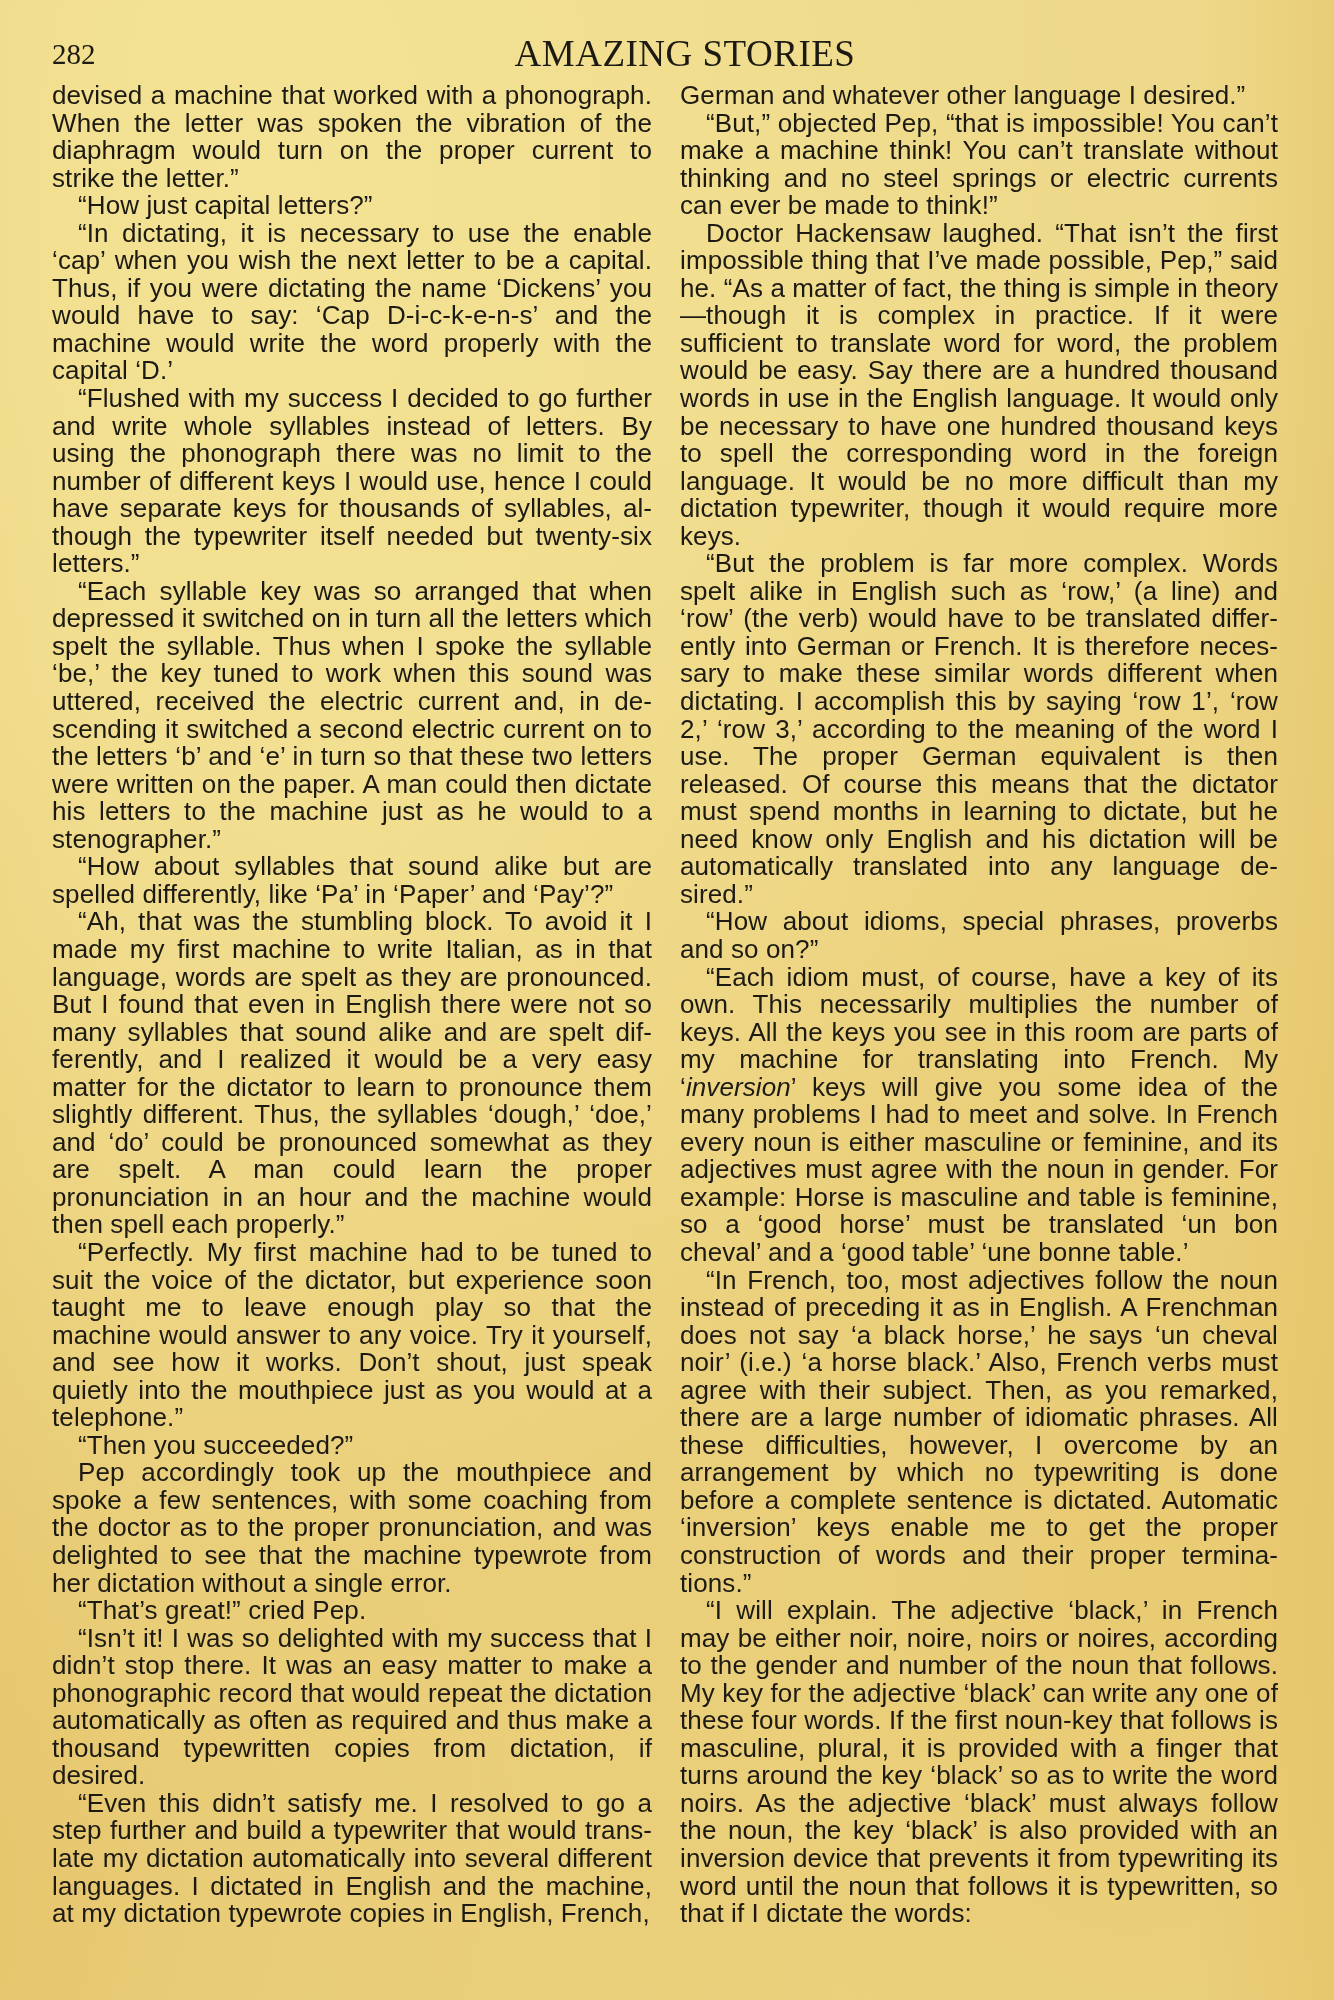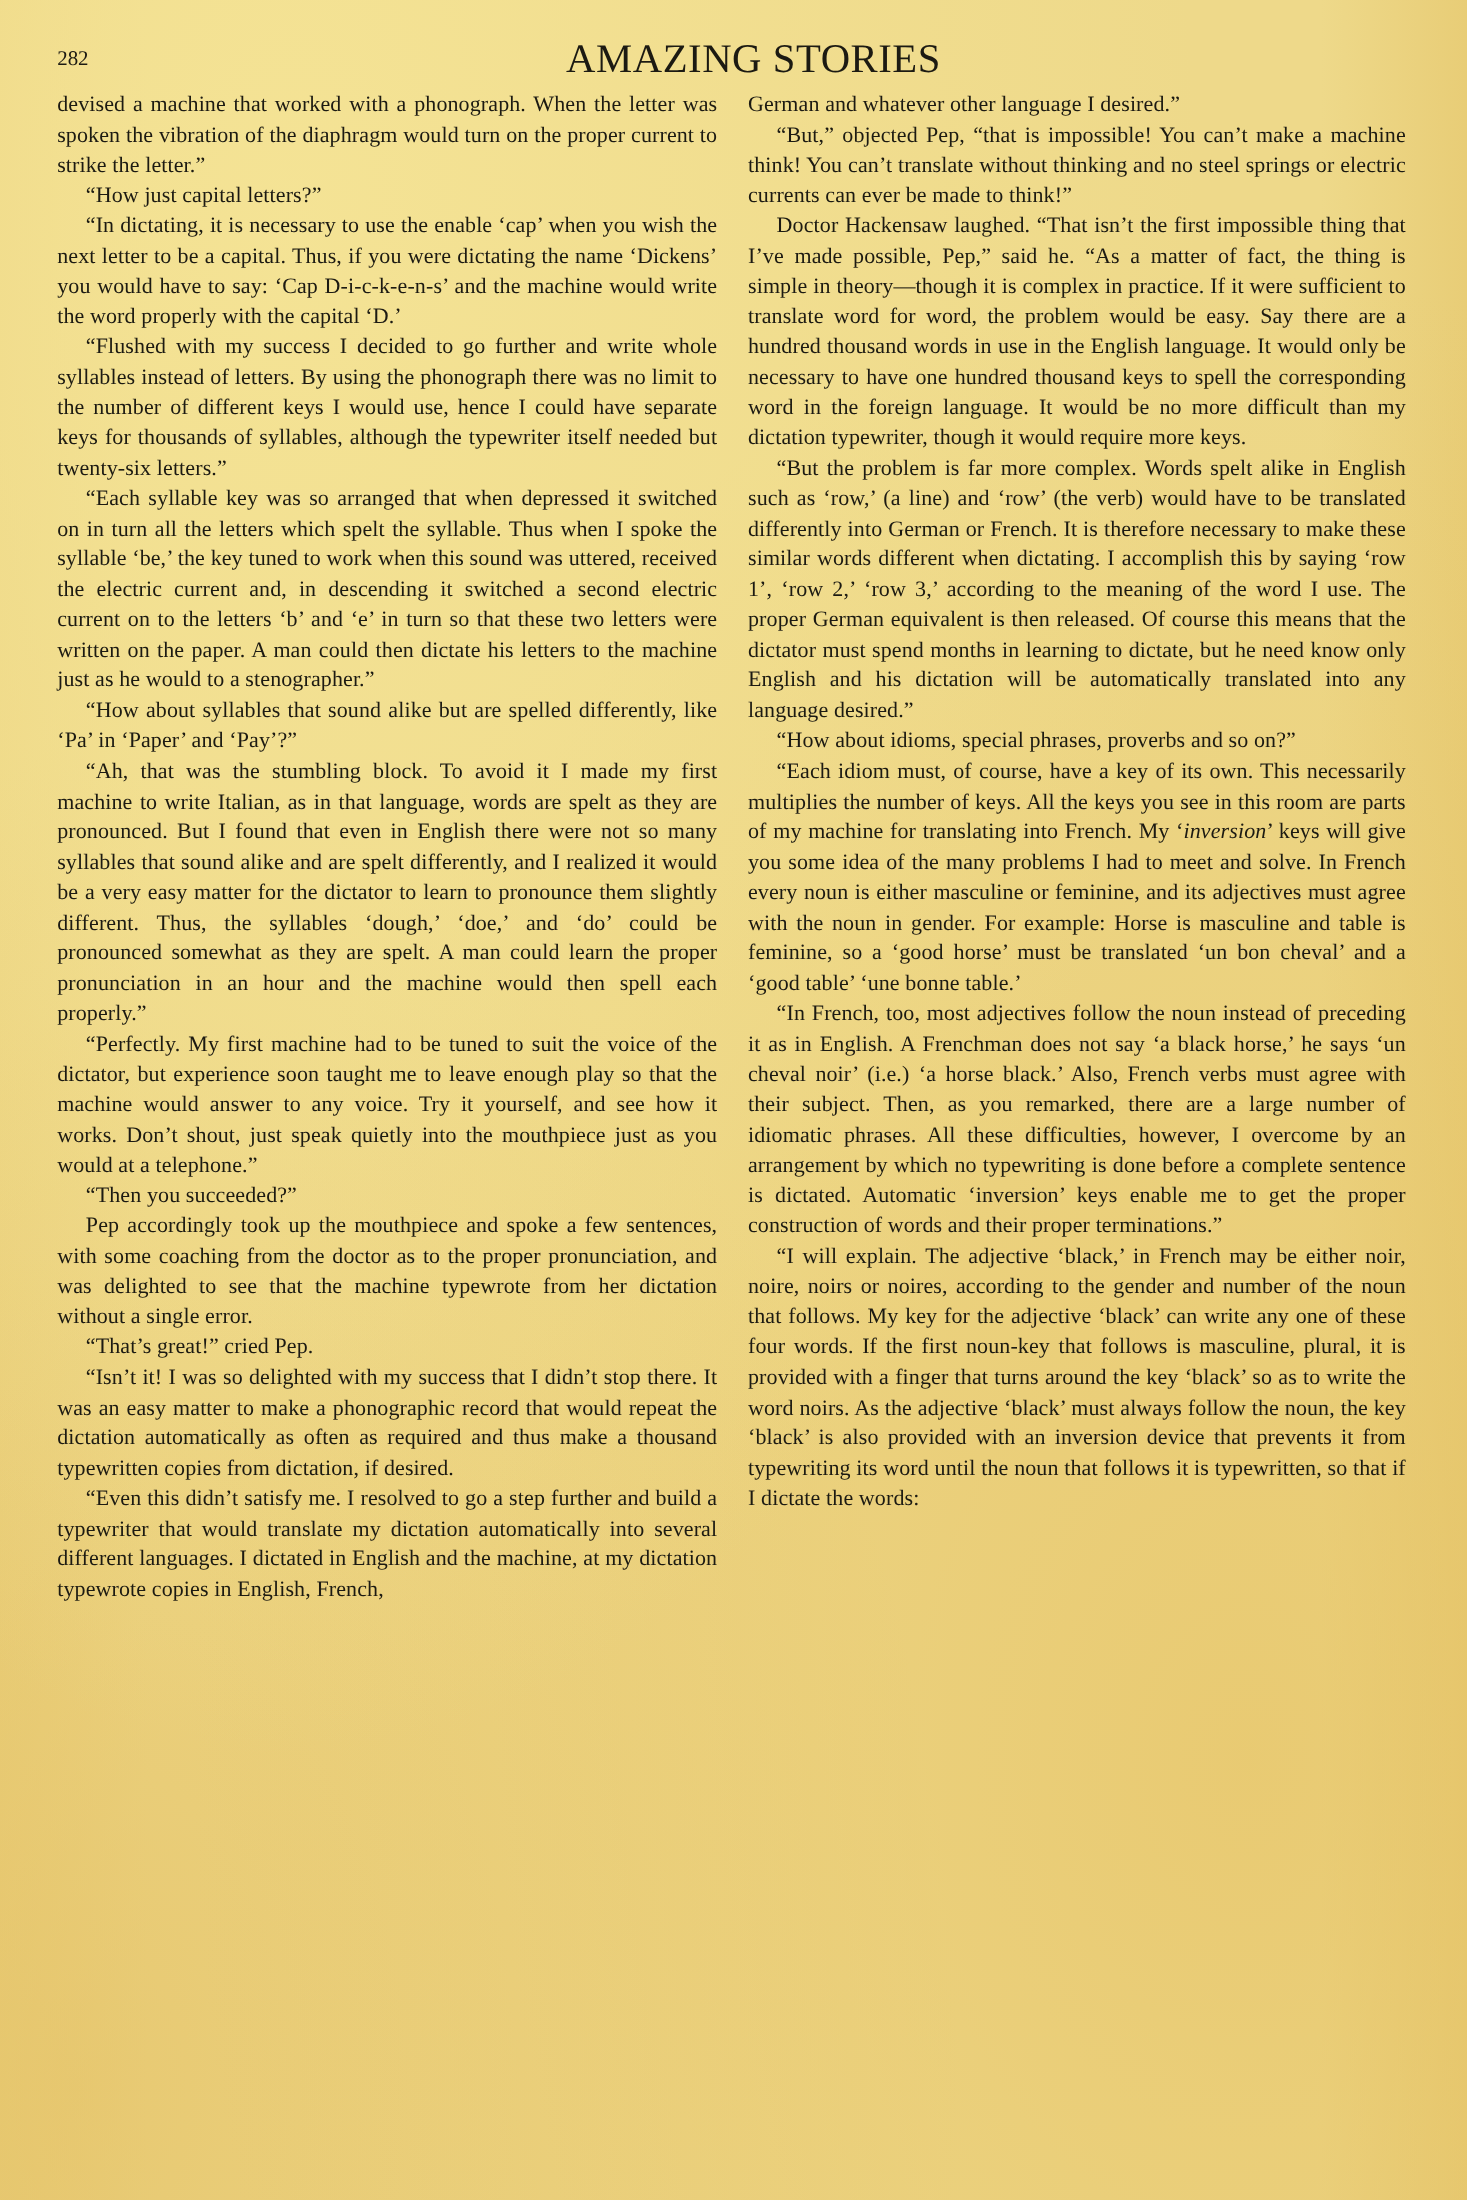--- a/index.html
+++ b/index.html
@@ -31,42 +31,42 @@
       top: 34px;
       left: 52px;
       width: 1228px;
       height: 40px;
     }
     .page-number {
       position: absolute;
       left: 0;
       top: 0;
       font-family: "Liberation Serif", serif;
-      font-size: 19px;
+      font-size: 29px;
       line-height: 40px;
       letter-spacing: 0px;
     }
     .running-title {
       position: absolute;
       left: 0;
       right: 0;
       top: 0;
       text-align: center;
       font-family: "Liberation Serif", serif;
       font-size: 37px;
       line-height: 40px;
       letter-spacing: 0.5px;
       padding-left: 38px;
     }
     .column {
       position: absolute;
       top: 82px;
       width: 600px;
-      font-family: Liberation Serif, serif;
-      font-size: 20px;
+      font-family: Liberation Sans, sans-serif;
+      font-size: 26px;
       line-height: 27.55px;
       text-align: justify;
       hyphens: manual;
       letter-spacing: 0.1px;
     }
     .col-left { left: 52px; }
     .col-right { left: 680px; width: 598px; }
     .para {
       margin: 0;
       text-indent: 26px;

